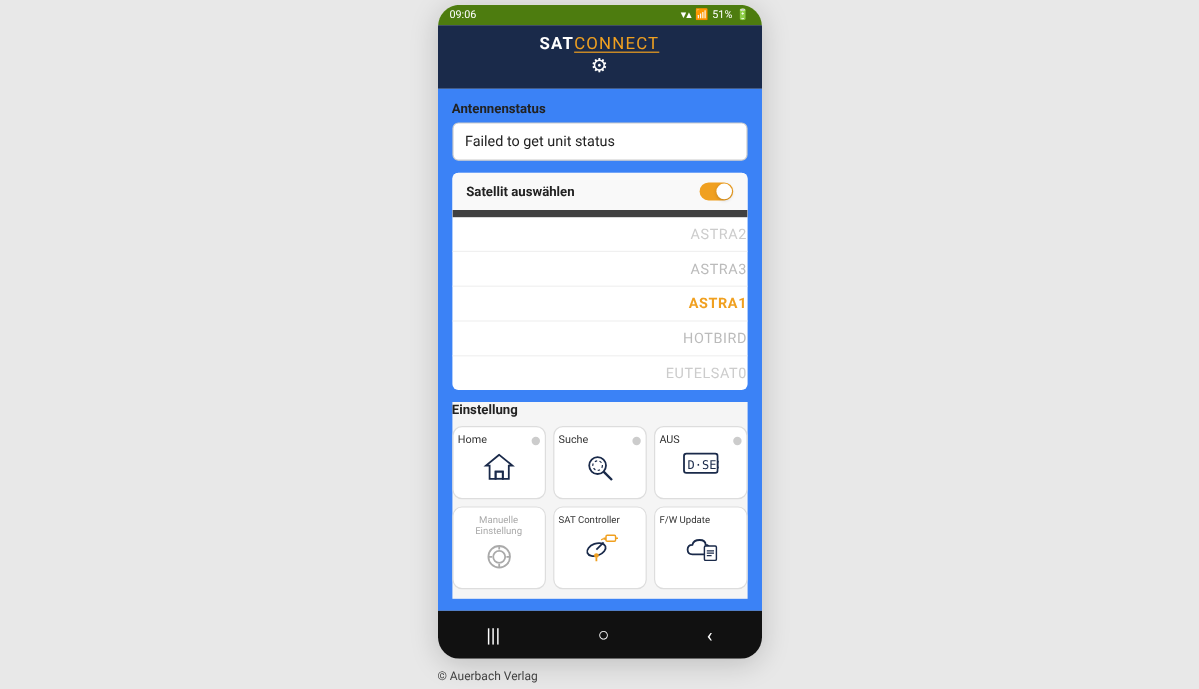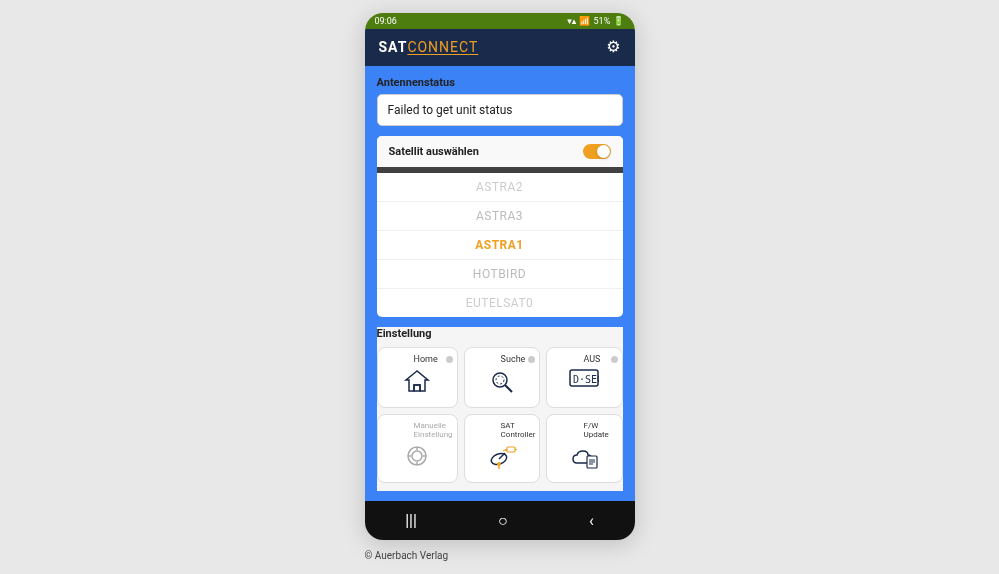--- a/index.html
+++ b/index.html
@@ -31,20 +31,21 @@
     }
     .status-bar-left { display: flex; align-items: center; gap: 2px; }
     .status-bar-right { display: flex; align-items: center; gap: 3px; }
     
     .app-header {
       background: #1a2a4a;
       display: flex;
       justify-content: space-between;
       align-items: center;
       padding: 8px 14px 10px 14px;
+      flex-direction: column;
     }
     .app-logo {
       display: flex;
       align-items: baseline;
       gap: 0;
     }
     .logo-sat {
       color: #fff;
       font-size: 14px;
       font-weight: 700;
@@ -119,21 +120,21 @@
       border-radius: 50%;
       position: absolute;
       top: 1px;
       right: 1px;
       box-shadow: 0 1px 3px rgba(0,0,0,0.2);
     }
     .satellite-list {
       padding: 0;
     }
     .satellite-item {
-      text-align: center;
+      text-align: right;
       padding: 7px 0;
       font-size: 12px;
       color: #bbb;
       border-bottom: 1px solid #f0f0f0;
       letter-spacing: 0.5px;
     }
     .satellite-item:last-child {
       border-bottom: none;
     }
     .satellite-item.active {
@@ -174,22 +175,21 @@
     .ctrl-btn-top {
       display: flex;
       justify-content: space-between;
       width: 100%;
       align-items: center;
       margin-bottom: 2px;
     }
     .ctrl-btn-label {
       font-size: 9px;
       color: #333;
-      text-align: left;
-      margin-left: 32px;
+      text-align: center;
     }
     .ctrl-btn-indicator {
       width: 7px;
       height: 7px;
       border-radius: 50%;
       background: #ccc;
       flex-shrink: 0;
     }
     .ctrl-icon {
       font-size: 20px;

